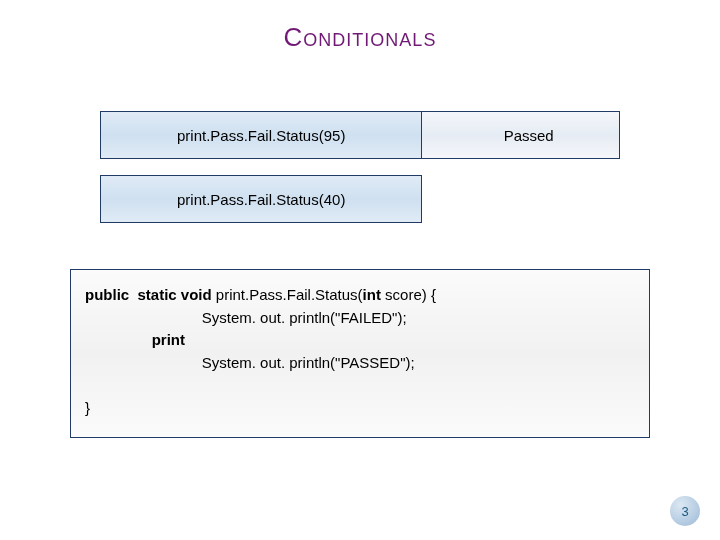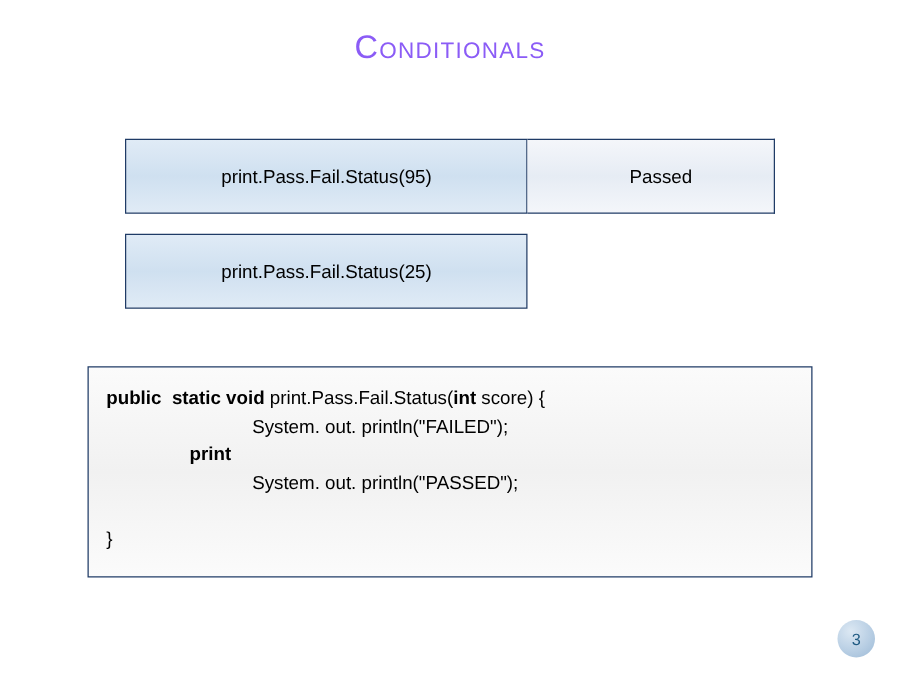--- a/index.html
+++ b/index.html
@@ -11,35 +11,35 @@
     overflow: hidden;
   }
   .slide {
     width: 720px;
     height: 540px;
     position: relative;
     padding: 18px 36px 0 36px;
   }
   .title {
     text-align: center;
-    color: #8b5cf6;
+    color: #701a75;
     font-size: 26px;
     font-weight: 400;
     letter-spacing: 1px;
     font-variant: small-caps;
     margin-top: 4px;
     margin-bottom: 58px;
   }
   .table-area {
     width: 520px;
     margin: 0 auto 46px auto;
   }
   .row {
     display: flex;
-    height: 60px;
+    height: 48px;
     margin-bottom: 16px;
   }
   .cell {
     border: 1.5px solid #1f3b66;
     display: flex;
     align-items: center;
     justify-content: center;
     font-size: 15px;
     color: #000;
   }
@@ -86,21 +86,21 @@
 <div class="slide">
 
   <h1 class="title">Conditionals</h1>
 
   <div class="table-area">
     <div class="row">
       <div class="cell cell-left">print.Pass.Fail.Status(95)</div>
       <div class="cell cell-right">Passed</div>
     </div>
     <div class="row">
-      <div class="cell cell-left">print.Pass.Fail.Status(25)</div>
+      <div class="cell cell-left">print.Pass.Fail.Status(40)</div>
     </div>
   </div>
 
   <div class="code-box">
     <div class="line"><span class="bold">public  static void </span><span>print.Pass.Fail.Status(</span><span class="bold">int </span><span>score) {</span></div>
     <div class="line">                            <span>System. out. println("FAILED");</span></div>
     <div class="line">                <span class="bold">print</span></div>
     <div class="line">                            <span>System. out. println("PASSED");</span></div>
     <div class="line">&nbsp;</div>
     <div class="line">}</div>

